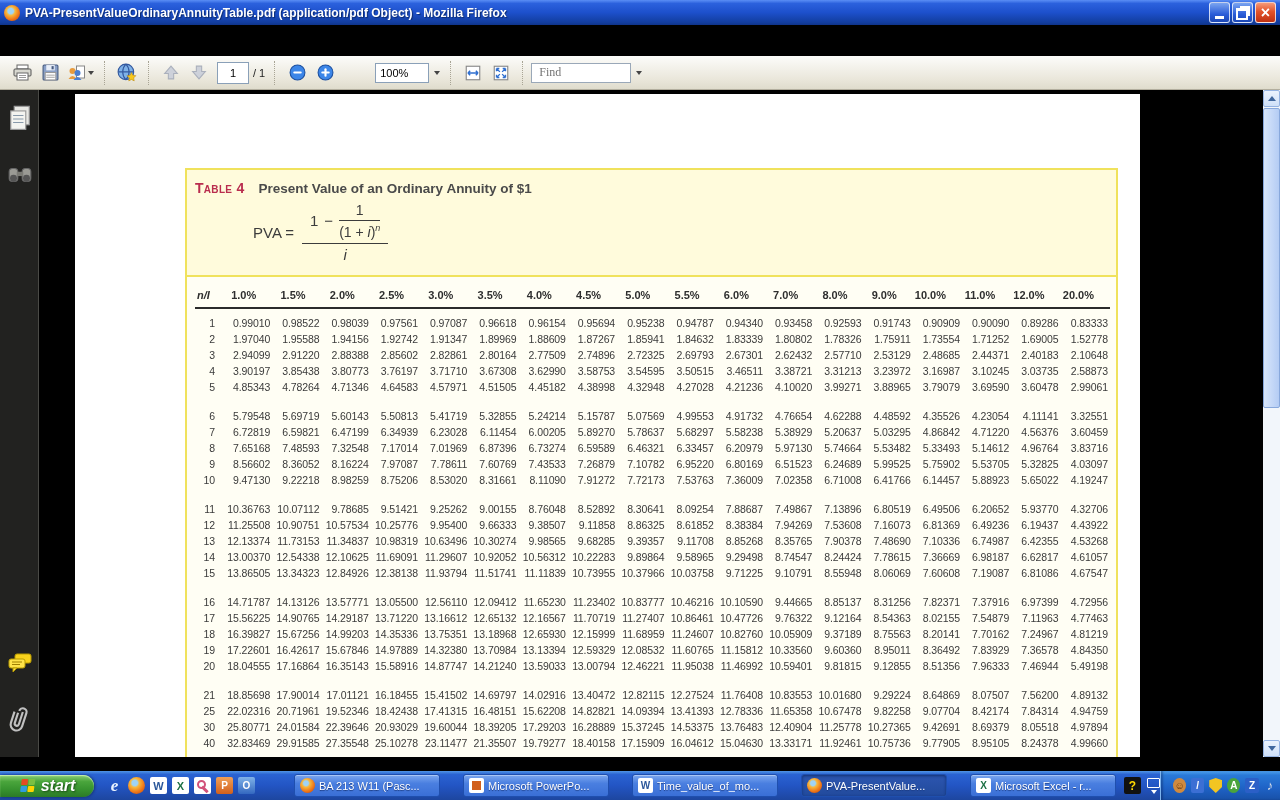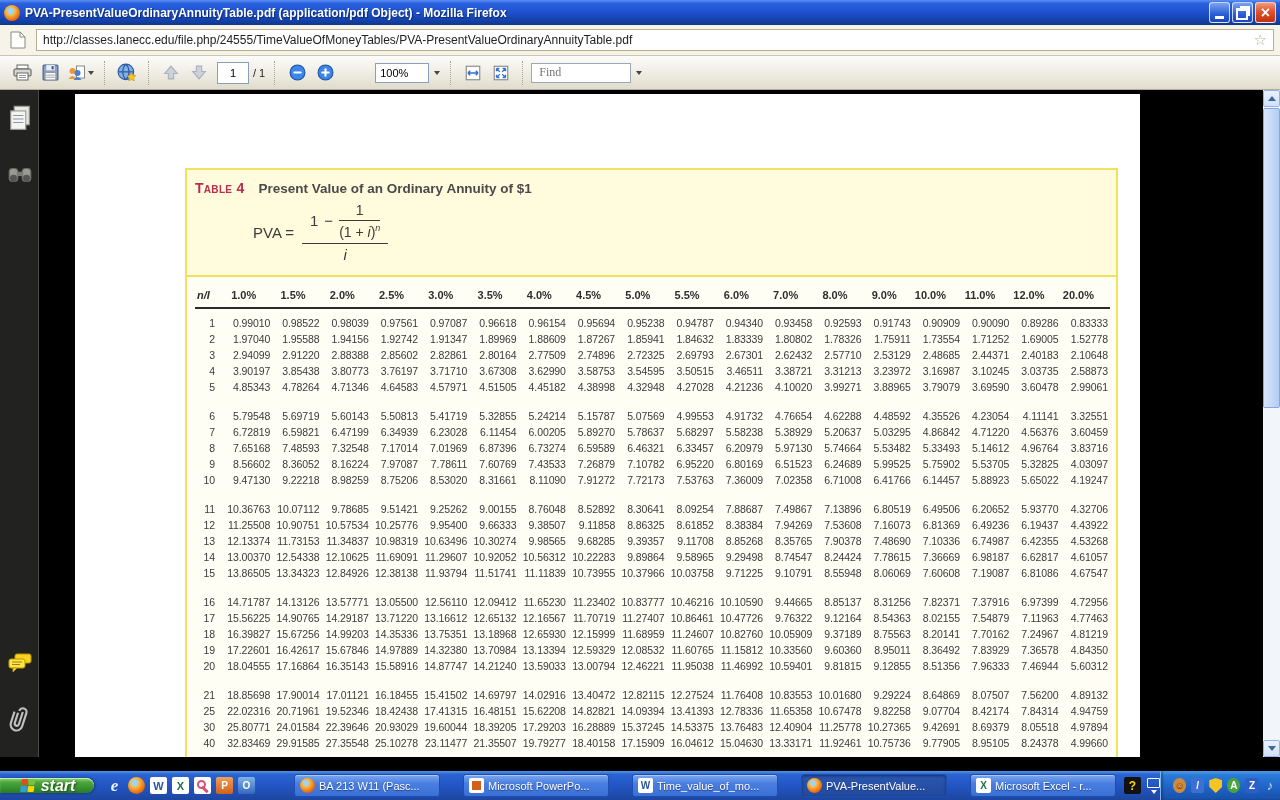--- a/index.html
+++ b/index.html
@@ -109,21 +109,21 @@
 
   
   .statusbar{position:absolute;left:0;right:0;bottom:29px;height:14px;background:#f1eee1;
     border-top:1px solid #c6c2b2;font-size:10.5px;color:#222;display:flex;align-items:center;
     padding:0 5px;box-sizing:border-box;}
 
   
   .taskbar{position:absolute;left:0;right:0;bottom:0;height:29px;
     background:linear-gradient(180deg,#5095e4 0%,#2a63d2 12%,#2355c4 50%,#1d469f 100%);
     display:flex;align-items:center;}
-  .startbtn{height:15px;width:94px;flex:none;border-radius:0 12px 12px 0;
+  .startbtn{height:22px;width:94px;flex:none;border-radius:0 12px 12px 0;
     background:linear-gradient(180deg,#8ed178 0%,#4aa53c 30%,#37932f 65%,#2c7a27 100%);
     box-shadow:inset 0 1px 1px #c8f0b0,1px 0 3px rgba(0,0,0,.4);
     display:flex;align-items:center;justify-content:center;gap:5px;}
   .start-label{color:#fff;font-weight:bold;font-style:italic;font-size:16px;
     text-shadow:1px 1px 2px #1d4d18;}
   .ql-tray{display:flex;align-items:center;margin-left:12px;flex:none;}
   .ql{width:17px;height:17px;margin-right:5px;display:flex;align-items:center;
     justify-content:center;font-weight:bold;font-size:11px;box-sizing:border-box;}
   .ql-ie{color:#eaf4ff;font-family:"Liberation Serif",serif;font-style:italic;font-size:17px;}
   .ql-firefox{border-radius:50%;
@@ -182,32 +182,20 @@
   <div class="titlebar">
     <span class="ff-ball"></span>
     <span class="title-text">PVA-PresentValueOrdinaryAnnuityTable.pdf (application/pdf Object) - Mozilla Firefox</span>
     <div class="win-controls">
       <div class="wbtn min"></div>
       <div class="wbtn restore"></div>
       <div class="wbtn close"></div>
     </div>
   </div>
 
-  <div class="urlrow">
-    <div class="page-btn">
-      <svg width="16" height="18" viewBox="0 0 16 18">
-        <path d="M1 1 h9 l5 5 v11 h-14 z" fill="#fff" stroke="#8a8a7a"></path>
-        <path d="M10 1 v5 h5" fill="none" stroke="#8a8a7a"></path>
-      </svg>
-    </div>
-    <div class="url-field">
-      <span class="url-text">http://classes.lanecc.edu/file.php/24555/TimeValueOfMoneyTables/PVA-PresentValueOrdinaryAnnuityTable.pdf</span>
-      <span class="star-ico">☆</span>
-    </div>
-  </div>
 
   <div class="pdftoolbar">
     <button class="tbtn">
       <svg width="19" height="17" viewBox="0 0 19 17">
         <rect x="4" y="1" width="11" height="4" fill="#fff" stroke="#666"></rect>
         <rect x="1" y="5" width="17" height="7" rx="1" fill="#d8d8d0" stroke="#555"></rect>
         <rect x="4" y="9" width="11" height="7" fill="#fff" stroke="#666"></rect>
         <rect x="6" y="11" width="7" height="1" fill="#999"></rect>
           <rect x="6" y="13" width="7" height="1" fill="#999"></rect>
       </svg>
@@ -793,21 +781,21 @@
                   <td>13.00794</td>
                   <td>12.46221</td>
                   <td>11.95038</td>
                   <td>11.46992</td>
                   <td>10.59401</td>
                   <td>9.81815</td>
                   <td>9.12855</td>
                   <td>8.51356</td>
                   <td>7.96333</td>
                   <td>7.46944</td>
-                  <td>5.60312</td>
+                  <td>5.49198</td>
                 </tr>
                 <tr class="spacer">
                   <td colspan="19"></td>
                 </tr>
                 <tr>
                   <td class="ncol">21</td>
                   <td>18.85698</td>
                   <td>17.90014</td>
                   <td>17.01121</td>
                   <td>16.18455</td>

